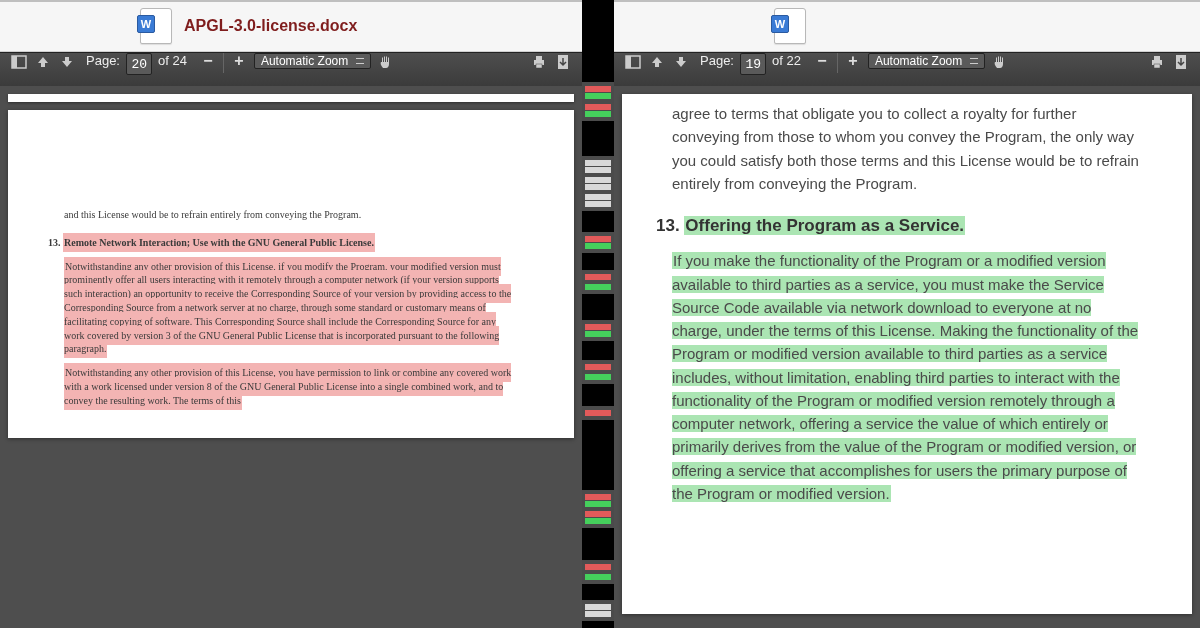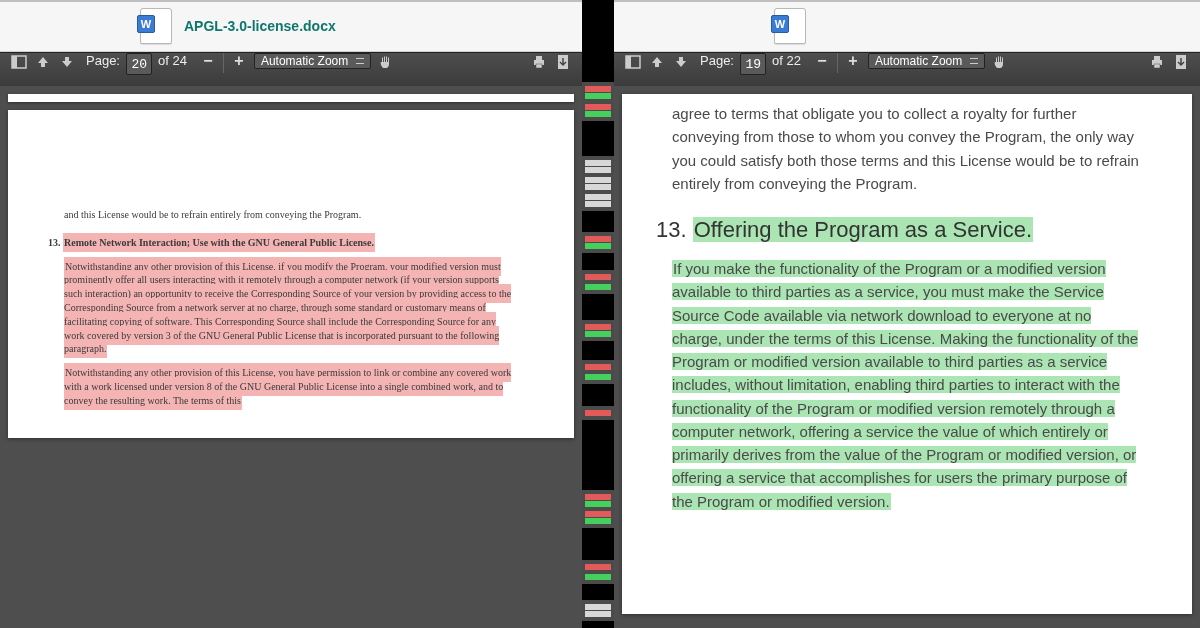--- a/index.html
+++ b/index.html
@@ -53,23 +53,23 @@
     left: -3px; top: 7px;
     width: 18px; height: 18px;
     background: #3a7bd5;
     border: 1px solid #2a5aa0;
     border-radius: 2px;
     color: #fff;
     font: bold 11px/16px Arial;
     text-align: center;
   }
   .doc-name {
-    font-size: 14px;
+    font-size: 16px;
     font-weight: 600;
-    color: #0f766e;
+    color: #7f1d1d;
   }
 
   
   .toolbar {
     height: 34px;
     background: linear-gradient(#4e4e4e, #3b3b3b);
     border-top: 1px solid #222;
     display: flex;
     gap: 6px;
     padding: 0 10px;
@@ -154,21 +154,21 @@
     height:8px;
     background:#fff;
     box-shadow:0 1px 3px rgba(0,0,0,.4);
     margin-bottom:6px;
   }
 
   .hl-red    { background: #f3b4b3; padding: 4px 1px; }
   .hl-green  { background: #abe5b3; padding: 0 1px; }
   .para { margin: 10px 16px; }
   .h13-left { font-weight: bold; margin: 14px 0 10px; }
-  .h13-right { font-size: 22px; font-weight: 400; color: #333; margin: 18px 0 10px; }
+  .h13-right { font-size: 17px; font-weight: 700; color: #333; margin: 18px 0 10px; }
 
   
   .diff-gutter .strip {
     position: absolute;
     left: 0;
     right: 0;
     background: #4b4b4b;
     padding: 3px 0;
   }
   .dg-mark { height: 6px; margin: 1px 3px; }

